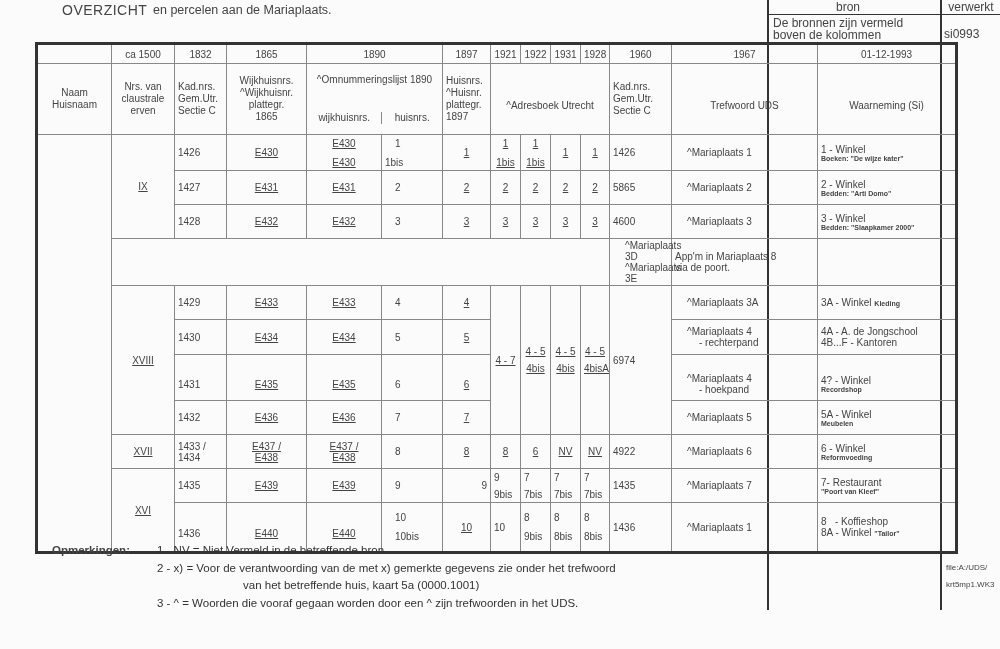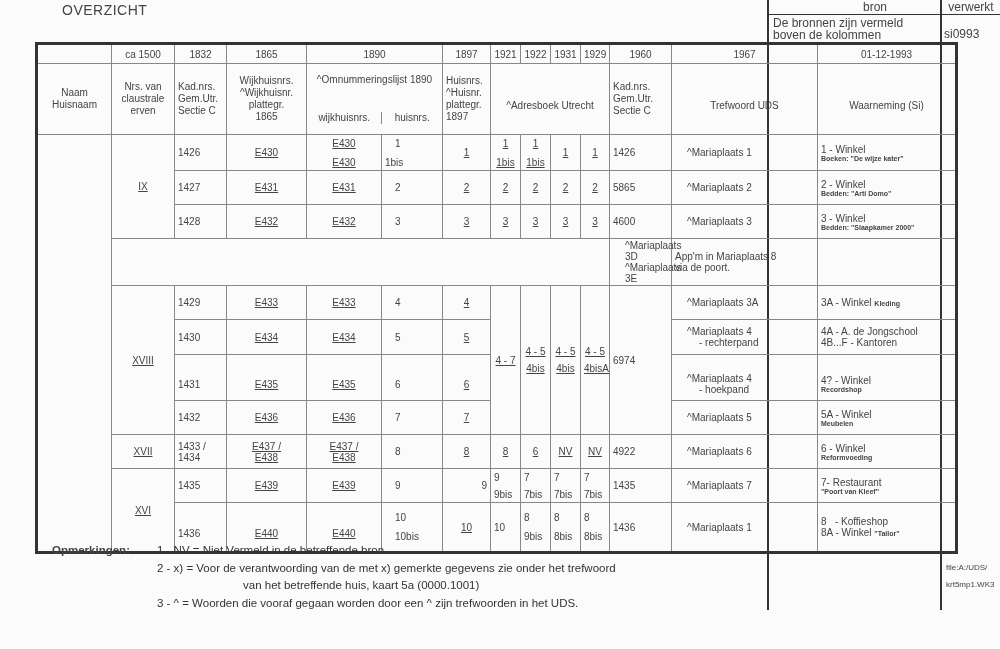--- a/index.html
+++ b/index.html
@@ -3,41 +3,42 @@
 <meta charset="utf-8">
 <style>
   html, body { margin:0; padding:0; }
   body { width:1000px; height:649px; background:#fbfbfb; position:relative; overflow:hidden;
          font-family:"Liberation Sans", sans-serif; color:#444; }
   .abs { position:absolute; }
   .title { left:62px; top:2px; font-size:14px; letter-spacing:0.5px; color:#444; }
   .subtitle { left:153px; top:2px; font-size:12.5px; line-height:16px; color:#444; width:600px; }
   .vline { position:absolute; background:#333; width:2px; }
   .hline { position:absolute; background:#333; height:2px; }
-  .bron { left:790px; top:0px; width:170px; text-align:center; font-size:12px; }
+  .bron { left:763px; top:0px; width:170px; text-align:center; font-size:12px; }
   .verwerkt { left:942px; top:0px; width:58px; text-align:center; font-size:12px; }
   .bron-note { left:773px; top:17px; font-size:12px; line-height:12px; }
   .si { left:944px; top:27px; font-size:12px; }
   table.main { position:absolute; left:35px; top:42px; width:920px; border-collapse:collapse;
                border:3px solid #333; table-layout:fixed; font-size:10px; }
   table.main td { border:1px solid #888; padding:1px 3px; vertical-align:middle; }
   .c { text-align:center;text-decoration:underline; }
   .yr td { height:16px; text-align:center; }
   .desc td { height:55px; vertical-align:top; text-align:center; line-height:12px; }
   .sep td { border-bottom:3px double #999; }
   .small { font-size:7px; font-weight:bold; }
   .rem-label { font-weight:bold; position:absolute; left:52px; top:544px; font-size:11.5px; }
   .rem-line { position:absolute; left:157px; font-size:11.5px; color:#333; }
   .file { left:946px; font-size:8px; color:#444; }
 </style>
 </head>
 <body>
 
 <div class="abs title">OVERZICHT</div>
 <div class="abs subtitle">
+  <div>en percelen aan de Mariaplaats.</div>
 </div>
 
 <div class="vline" style="left:767px; top:0; height:610px;"></div>
 <div class="vline" style="left:940px; top:0; height:610px;"></div>
 <div class="hline" style="left:767px; top:14px; width:233px; height:1px;"></div>
 <div class="abs bron">bron</div>
 <div class="abs verwerkt">verwerkt</div>
 <div class="abs bron-note">
   <div>De bronnen zijn vermeld</div>
   <div>boven de kolommen</div>
@@ -65,21 +66,21 @@
       <tr class="yr">
     <td></td>
     <td>ca 1500</td>
     <td>1832</td>
     <td>1865</td>
     <td colspan="2">1890</td>
     <td>1897</td>
     <td>1921</td>
     <td>1922</td>
     <td>1931</td>
-    <td>1929</td>
+    <td>1928</td>
     <td>1960</td>
     <td>1967</td>
     <td>01-12-1993</td>
   </tr>
   <tr class="desc sep">
     <td style="white-space:pre-line">Naam
 Huisnaam</td>
     <td style="white-space:pre-line">Nrs. van
 claustrale
 erven</td>

